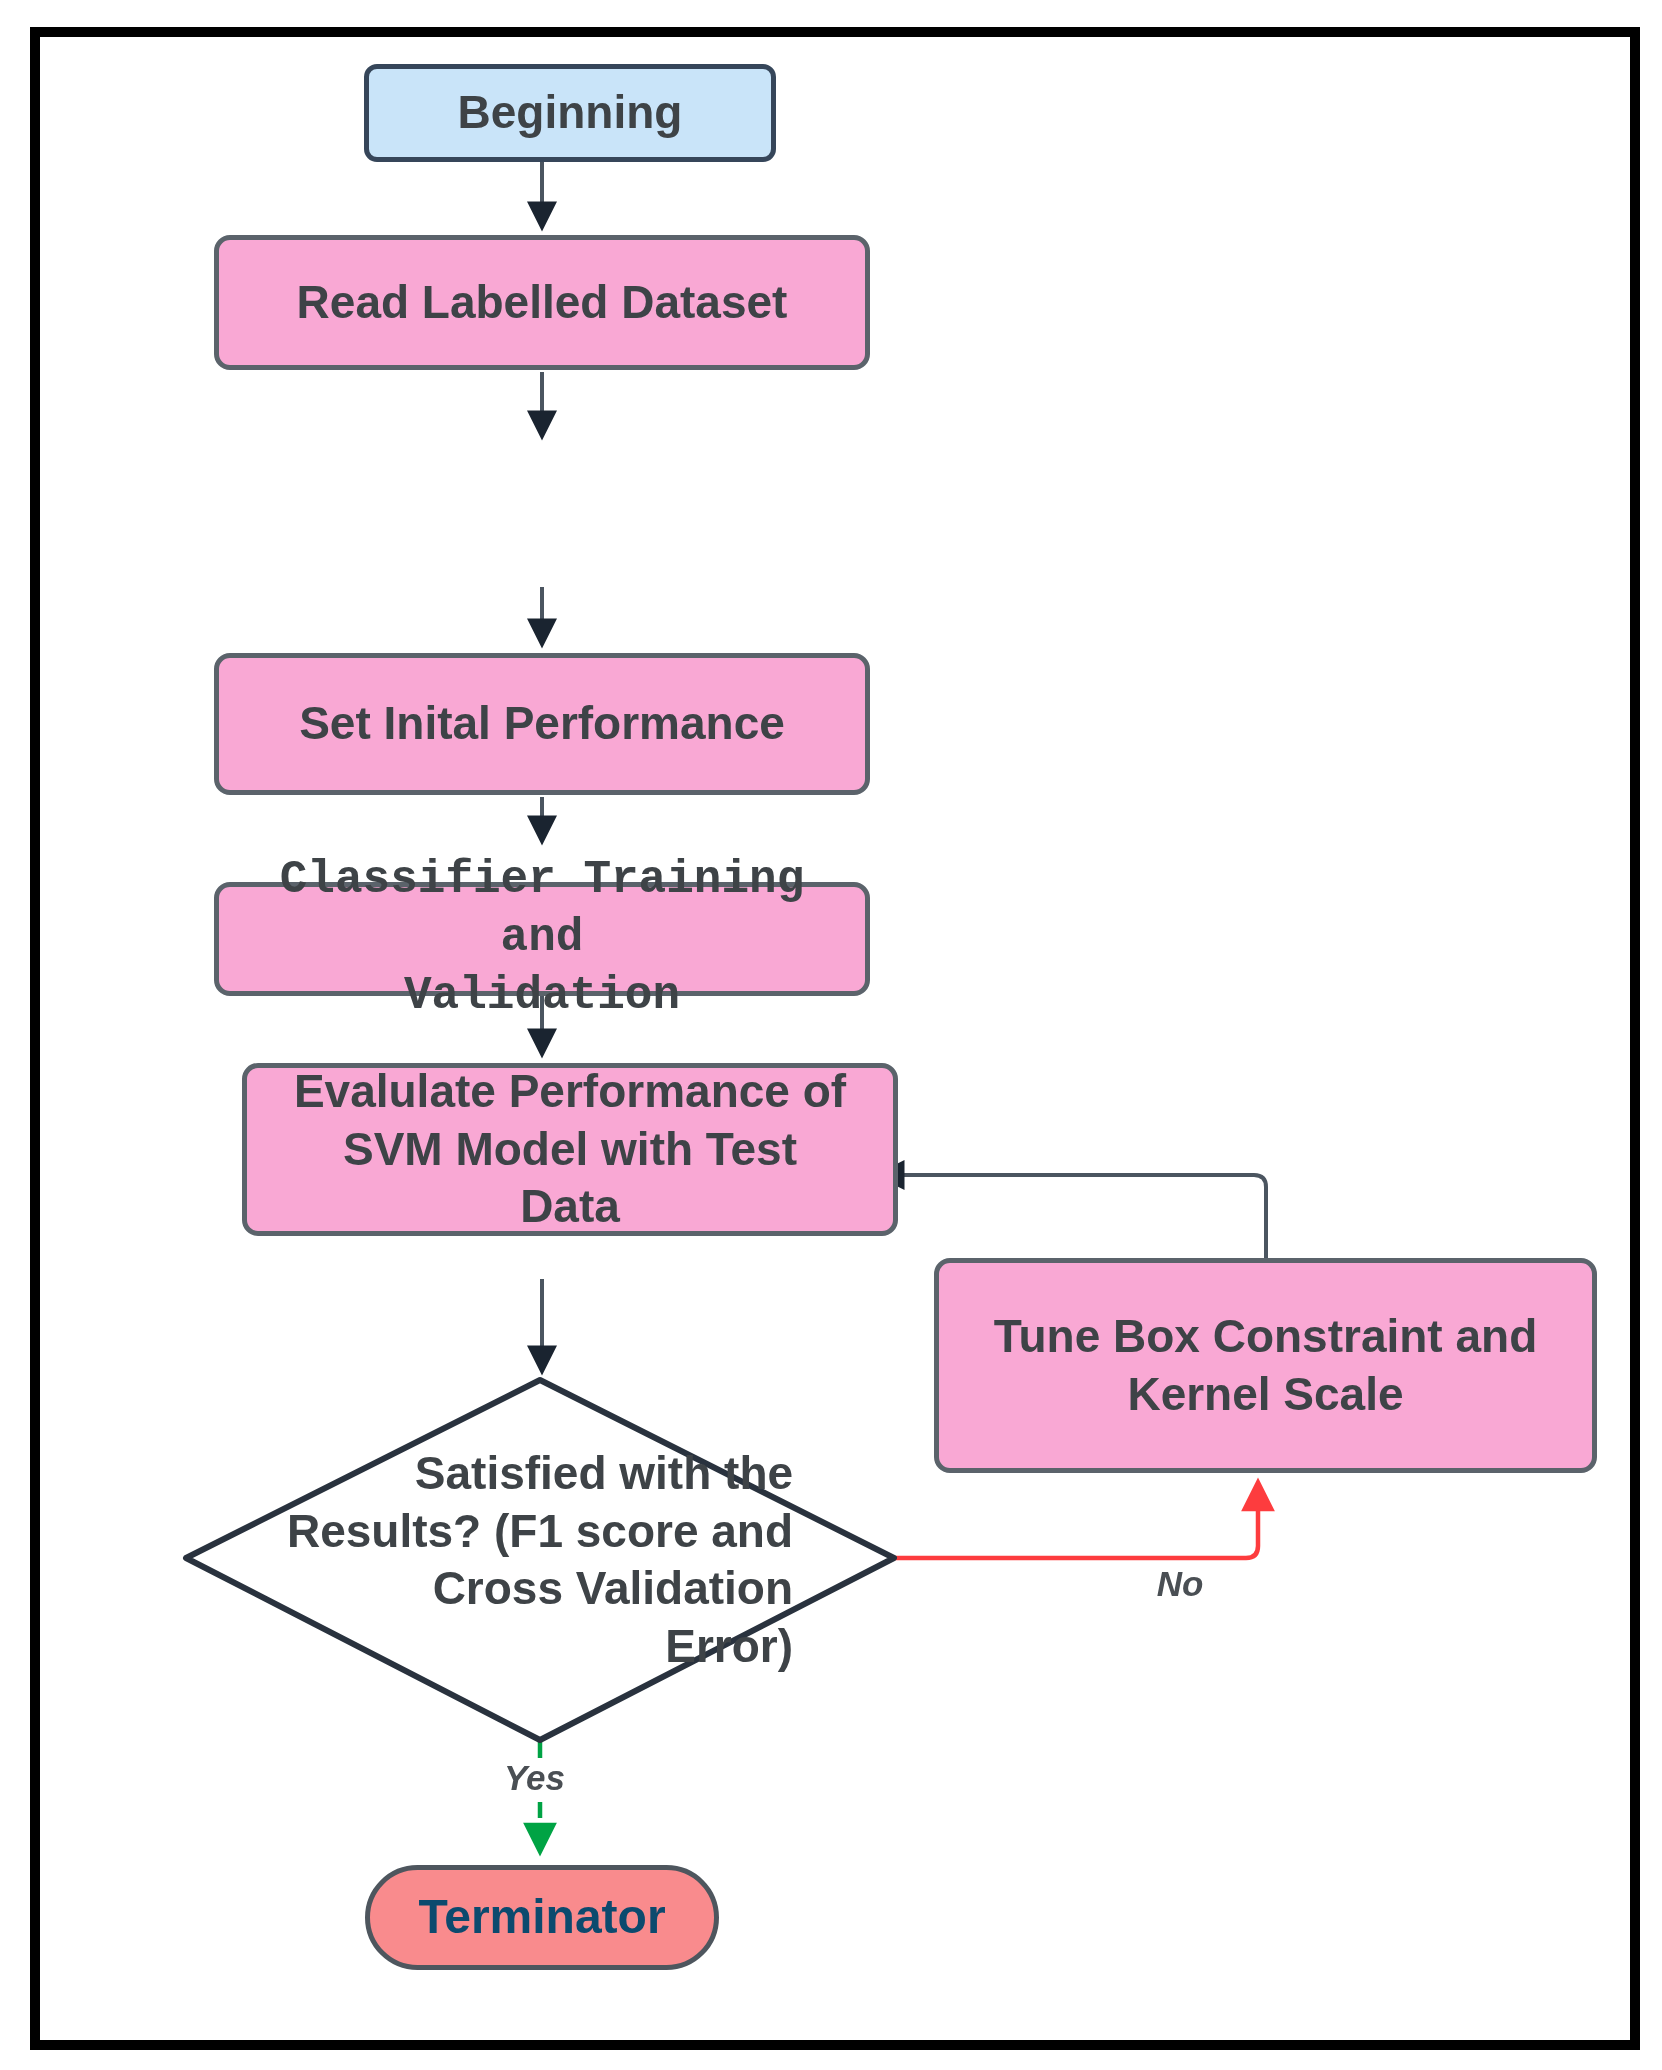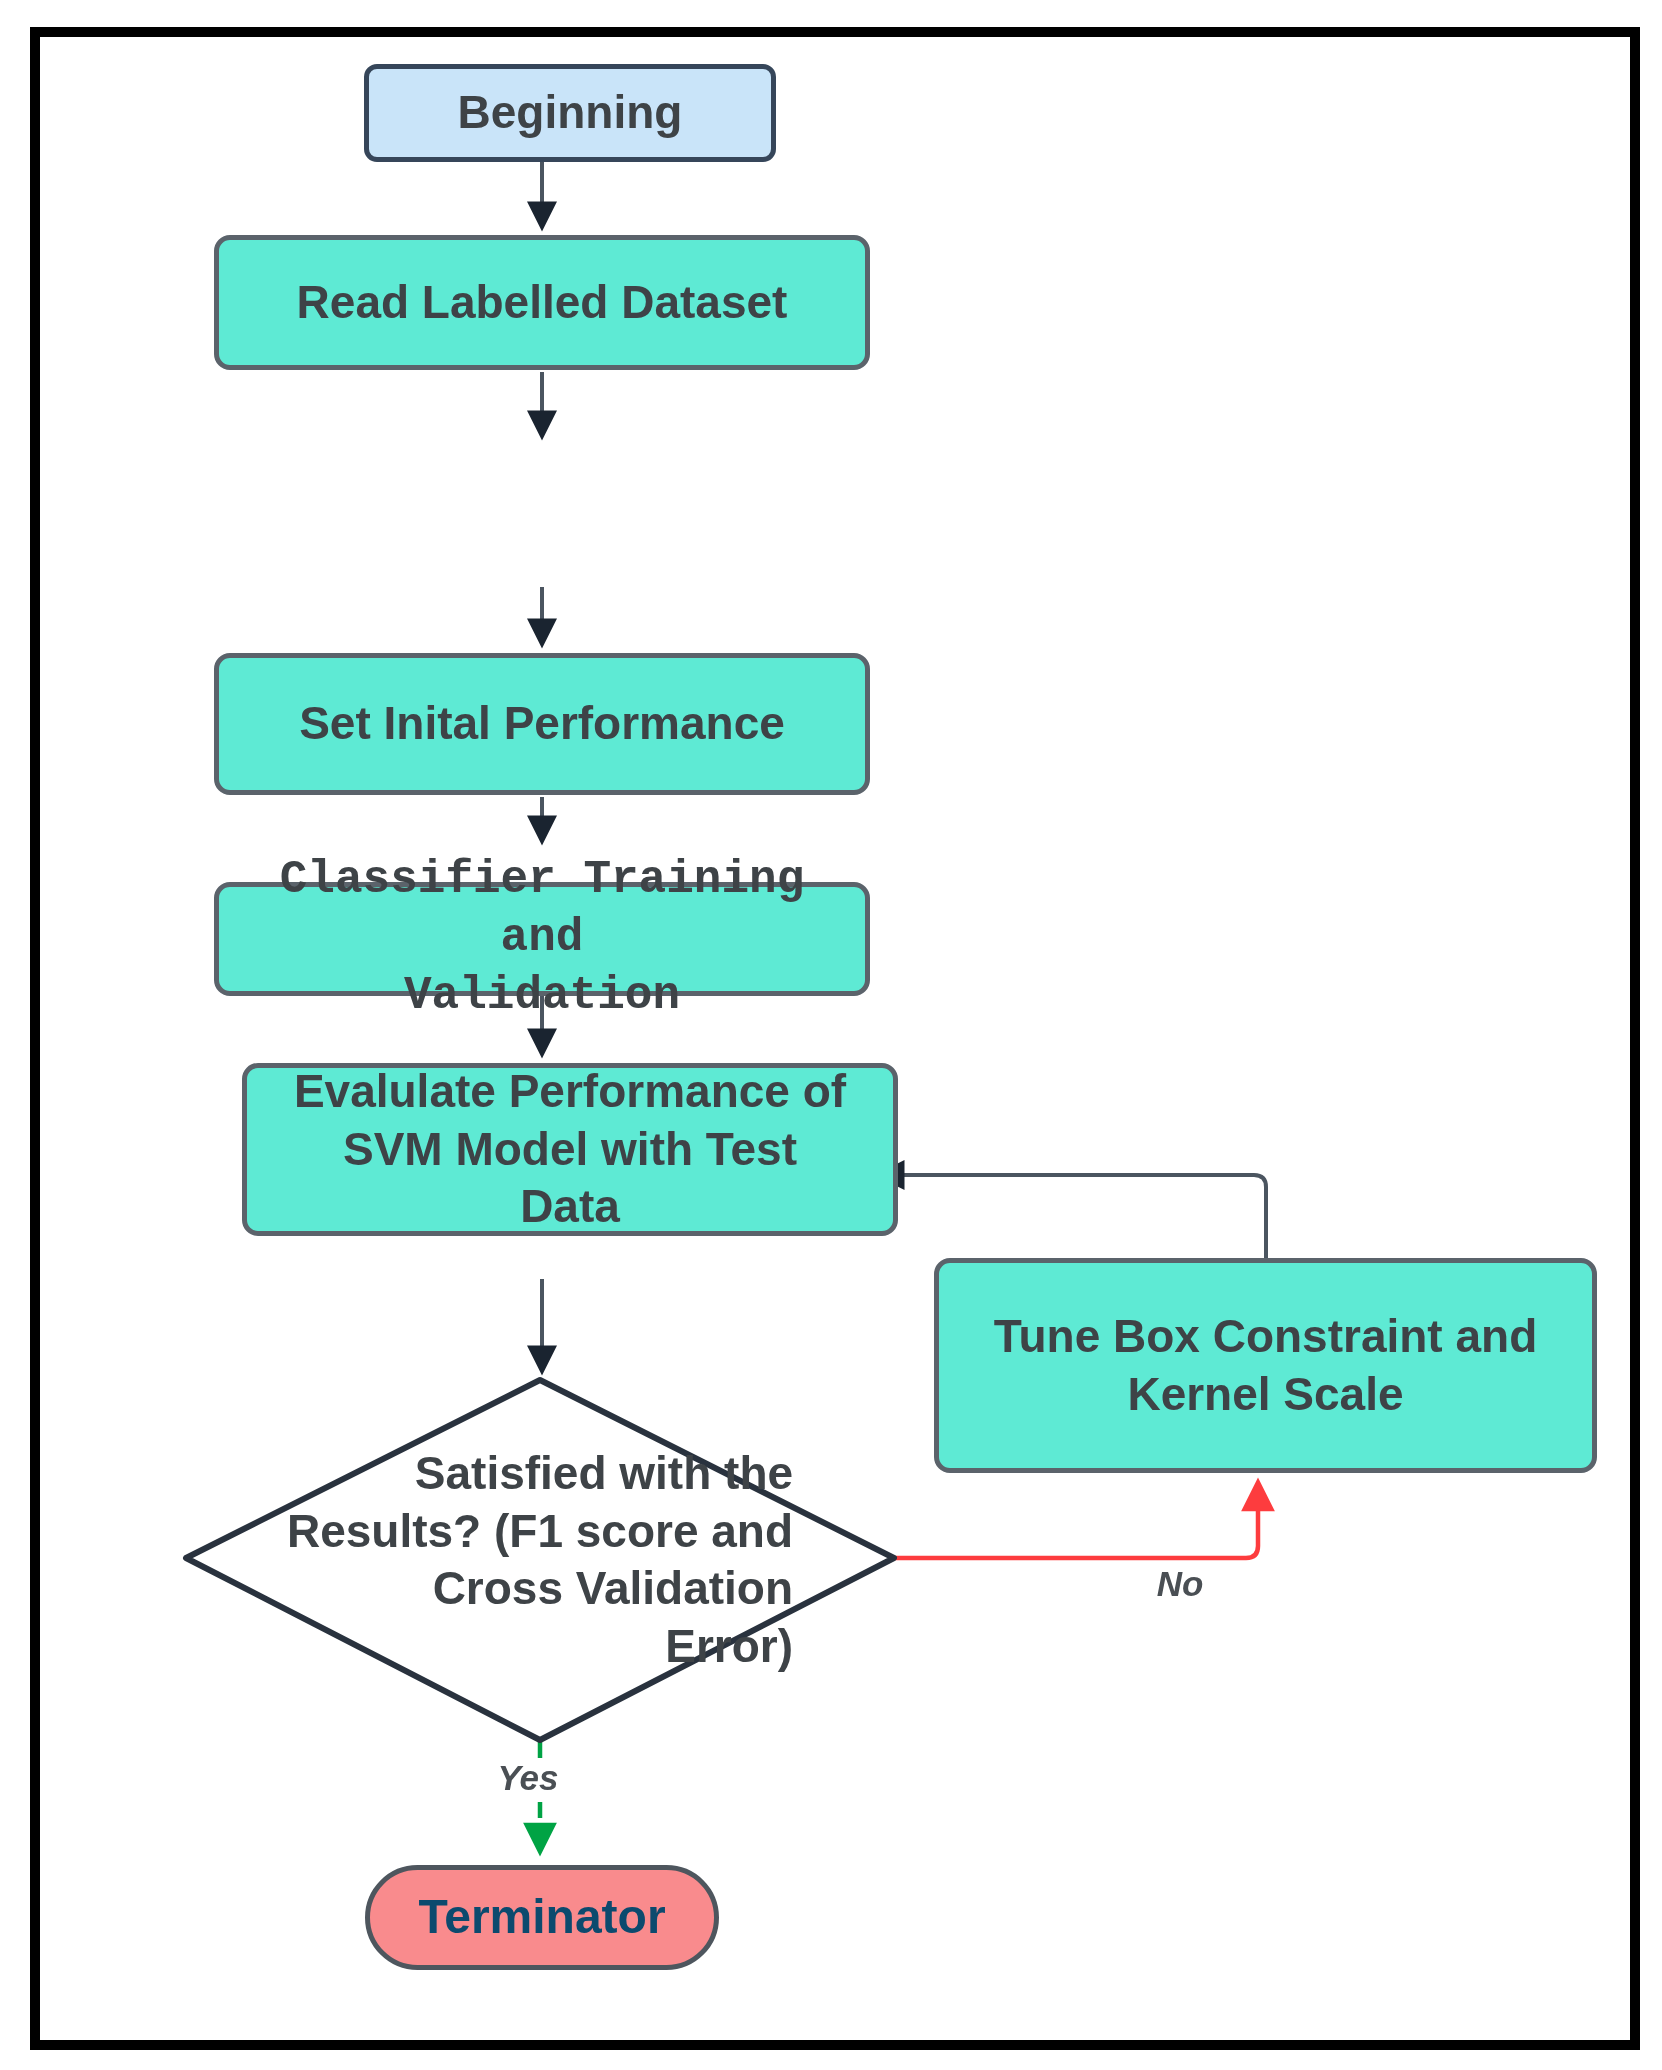--- a/index.html
+++ b/index.html
@@ -13,21 +13,21 @@
     overflow:hidden;
   }
   .frame{
     position:absolute;left:30px;top:27px;width:1610px;height:2023px;
     border:10px solid #000000;box-sizing:border-box;
   }
   .wires{position:absolute;left:0;top:0;width:1662px;height:2070px;}
   .node{
     position:absolute;display:flex;align-items:center;justify-content:center;
     text-align:center;white-space:pre-line;box-sizing:border-box;
-    background:#5eead4;border:5px solid #5b636b;border-radius:16px;
+    background:#f9a8d4;border:5px solid #5b636b;border-radius:16px;
     font-size:46px;line-height:1.26;padding:4px 10px;
   }
   .start{
     left:336px;top:64px;width:412px;height:98px;
     border-color:#36465a;border-radius:13px;font-size:46px;
   }
   .proc-read{left:214px;top:235px;width:656px;height:135px;}
   .proc-split{left:214px;top:445px;width:656px;height:140px;}
   .proc-set{left:214px;top:653px;width:656px;height:142px;}
   .proc-classifier{left:214px;top:882px;width:656px;height:114px;font-family:Liberation Mono, monospace;}
@@ -38,21 +38,21 @@
     display:flex;align-items:center;justify-content:center;text-align:right;
     white-space:pre-line;font-size:46px;line-height:1.25;
   }
   .terminator{
     left:365px;top:1865px;width:354px;height:105px;
     border-color:#4e565e;border-radius:74px;font-size:48px;color:#0c4a6e;
   }
   .edge-label{
     position:absolute;font-size:35px;line-height:1;text-align:center;color:#4a4f54;font-style:italic;
   }
-  .yes-label{left:468px;top:1758px;width:120px;background:#ffffff;padding:2px 0;}
+  .yes-label{left:445px;top:1758px;width:120px;background:#ffffff;padding:2px 0;text-align:right;}
   .no-label{left:1120px;top:1566px;width:120px;}
 </style>
 </head>
 <body>
 
 <div id="canvas">
 
   <div class="frame"></div>
 
   <svg class="wires" viewBox="0 0 1662 2070" xmlns="http://www.w3.org/2000/svg">

